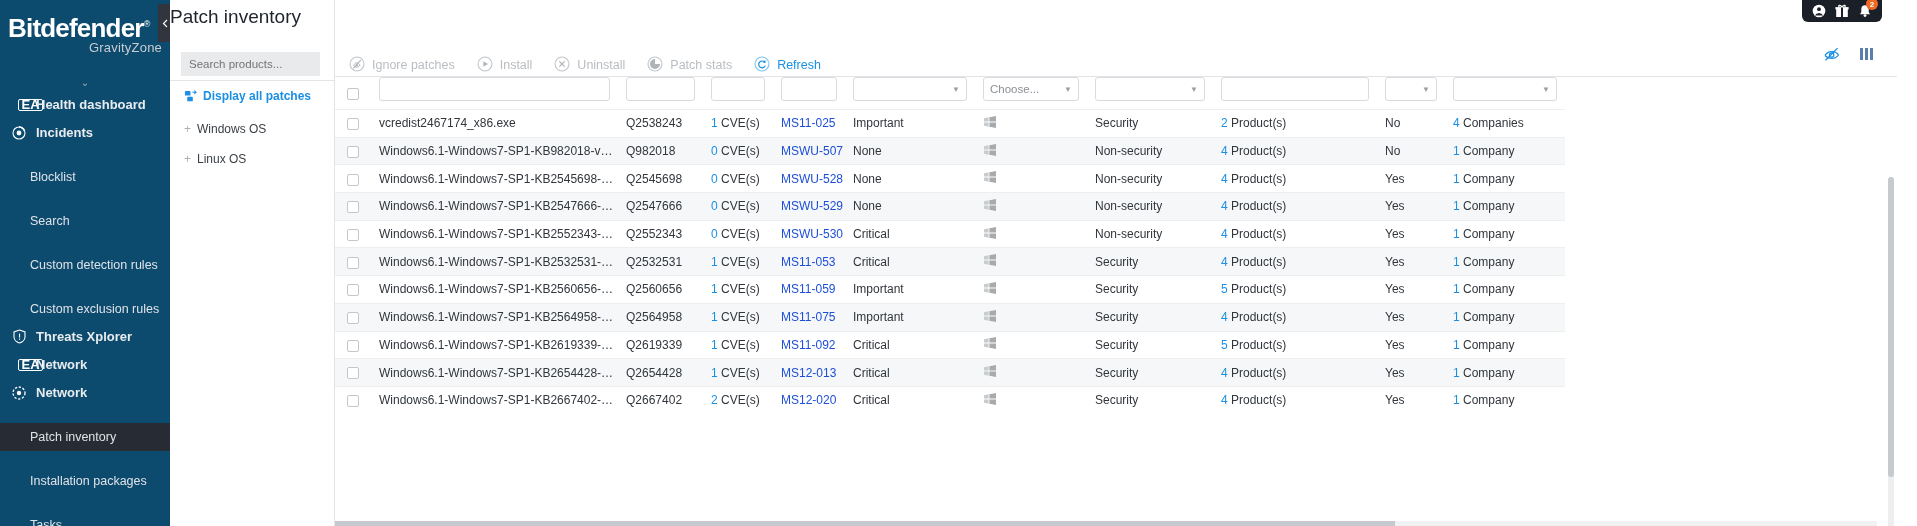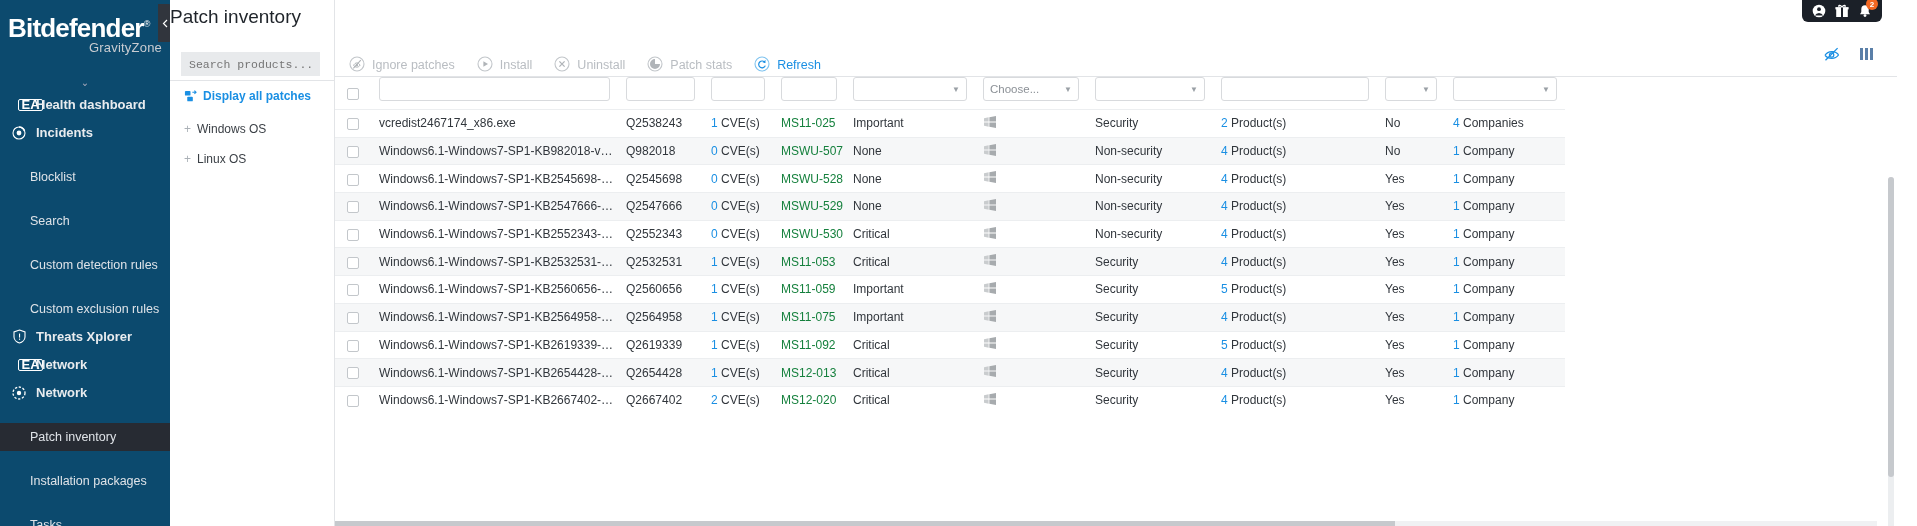--- a/index.html
+++ b/index.html
@@ -53,21 +53,21 @@
   }
 
   
   .filter-panel {
     position:absolute; left:170px; top:0; width:165px; height:526px;
     background:#fff; border-right:1px solid #e2e4e7;
   }
   .search-products {
     position:absolute; left:11px; top:52px; width:139px; height:24px;
     background:#e8eaec; border:none; font-size:11.5px; color:#8b9096;
-    padding:0 8px; font-family:Liberation Mono, monospace;
+    padding:0 8px; font-family:Liberation Sans, sans-serif;
   }
   .panel-divider {
     position:absolute; left:0; top:80px; width:165px; height:1px; background:#e2e4e7;
   }
   .display-all {
     position:absolute; left:14px; top:89px; display:flex; align-items:center;
     color:#1a8fe3; font-size:12px; font-weight:700; cursor:pointer; white-space:nowrap;
   }
   .display-all .ico { margin-right:6px; display:flex; }
   .tree-item {
@@ -141,21 +141,21 @@
   tbody td {
     font-size:12px; color:#31363c; padding-left:8px;
     white-space:nowrap; overflow:hidden; text-overflow:ellipsis;
   }
   td.cb, th.cb { width:36px; padding-left:0; text-align:center; }
   .chk {
     width:12px; height:12px; border:1px solid #c3c7cb; border-radius:2px;
     background:#fff; display:inline-block; vertical-align:middle; cursor:pointer;
   }
   .lnk { color:#1a8fe3; }
-  .lnk-d { color:#15803d; }
+  .lnk-d { color:#1d4ed8; }
 
   
   col.c0{width:36px} col.c1{width:247px} col.c2{width:85px} col.c3{width:70px}
   col.c4{width:72px} col.c5{width:130px} col.c6{width:112px} col.c7{width:126px}
   col.c8{width:164px} col.c9{width:68px} col.c10{width:120px}
 
   
   .drag-dots {
     position:absolute; left:-6px; top:368px; width:7px;
     display:flex; flex-direction:column; gap:5px; align-items:center;

